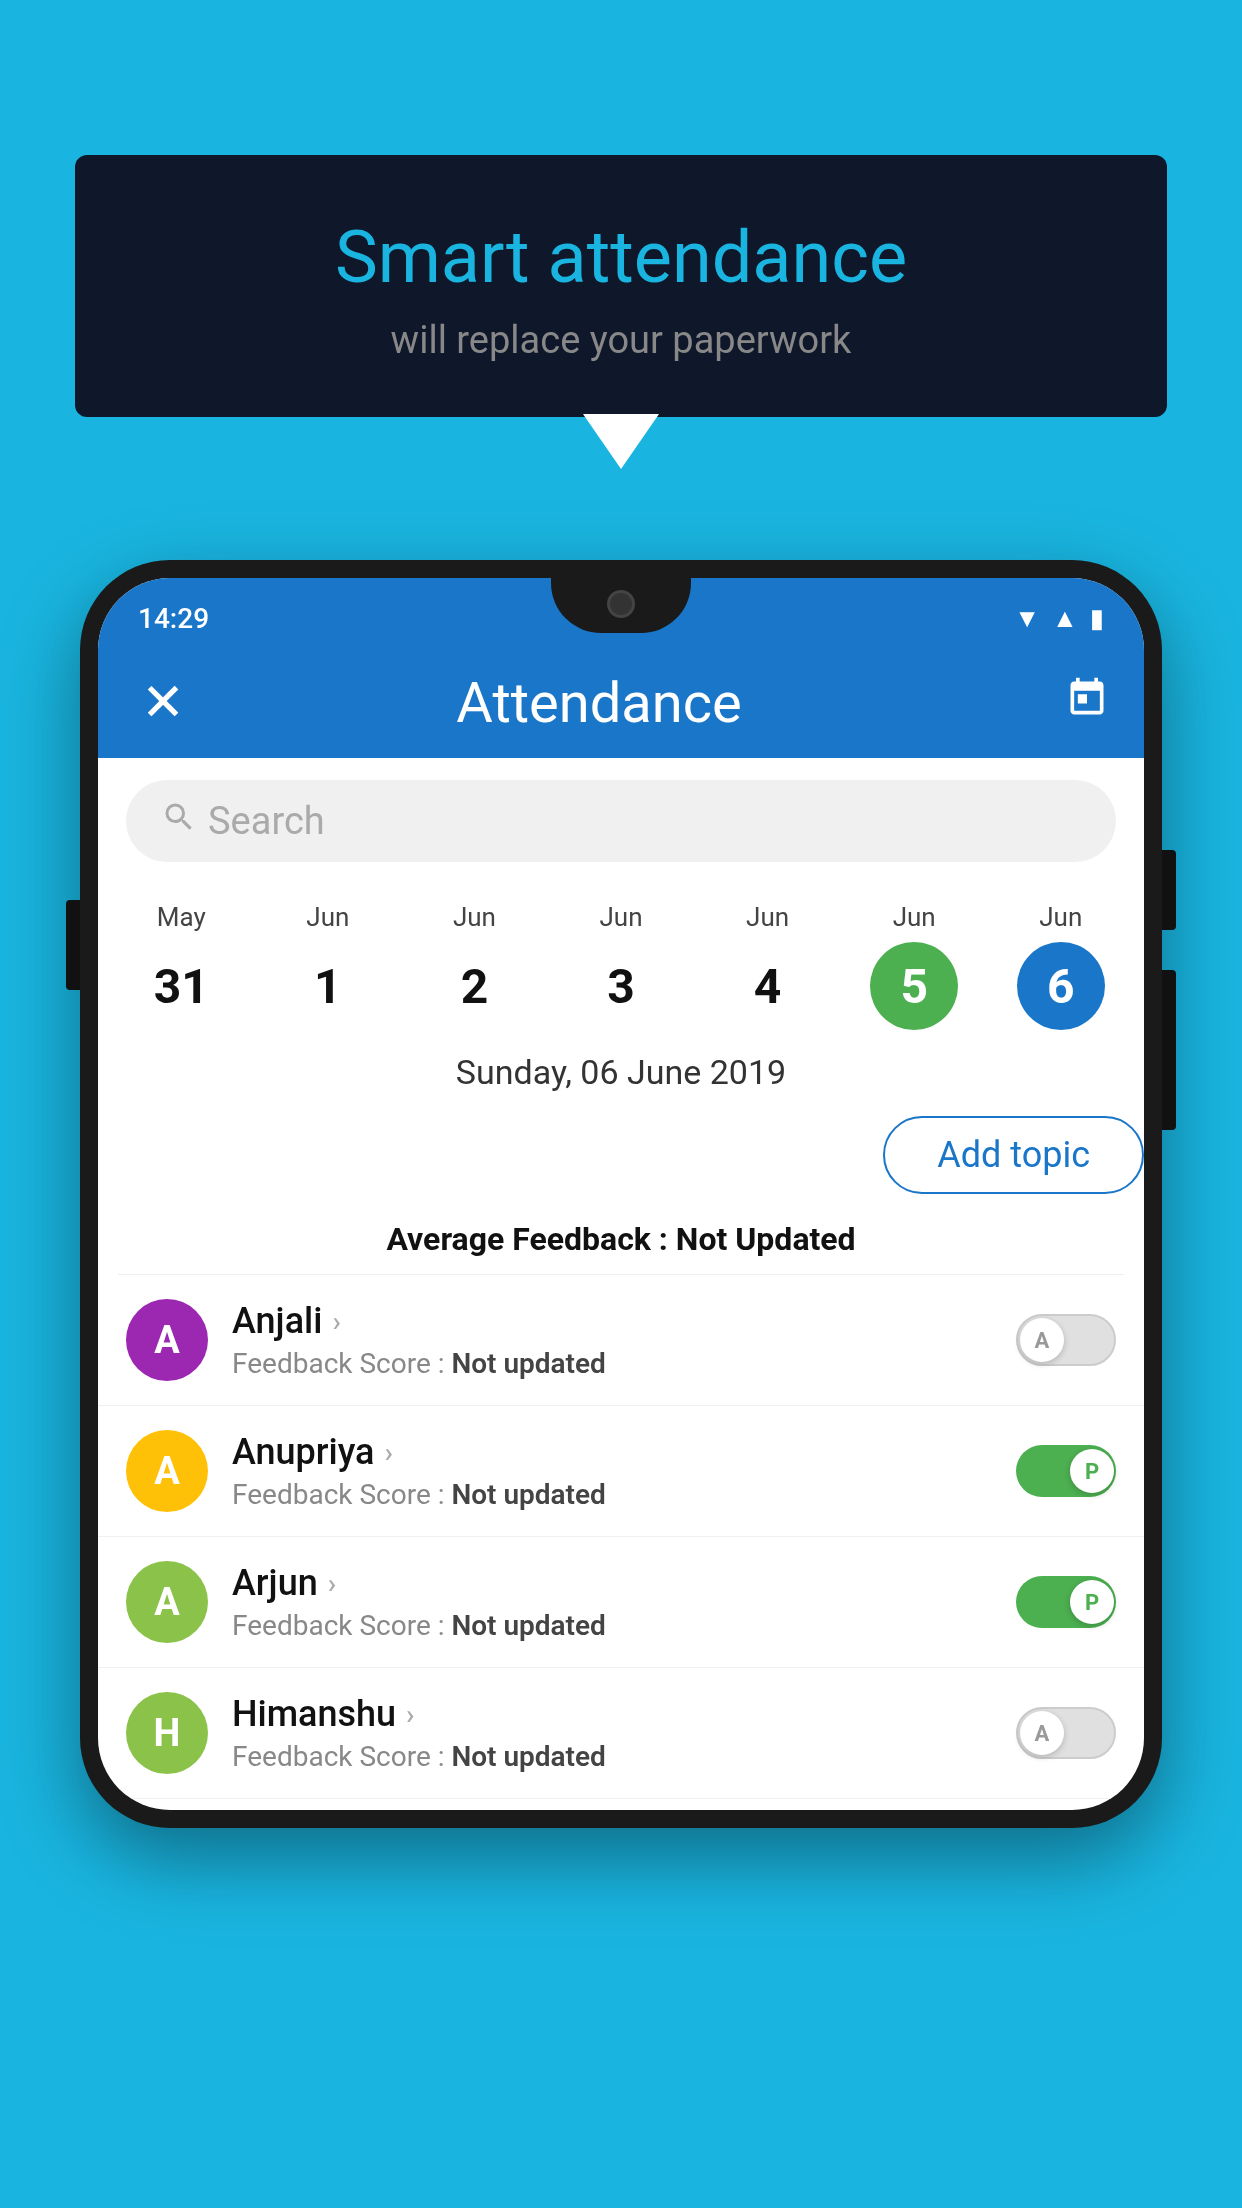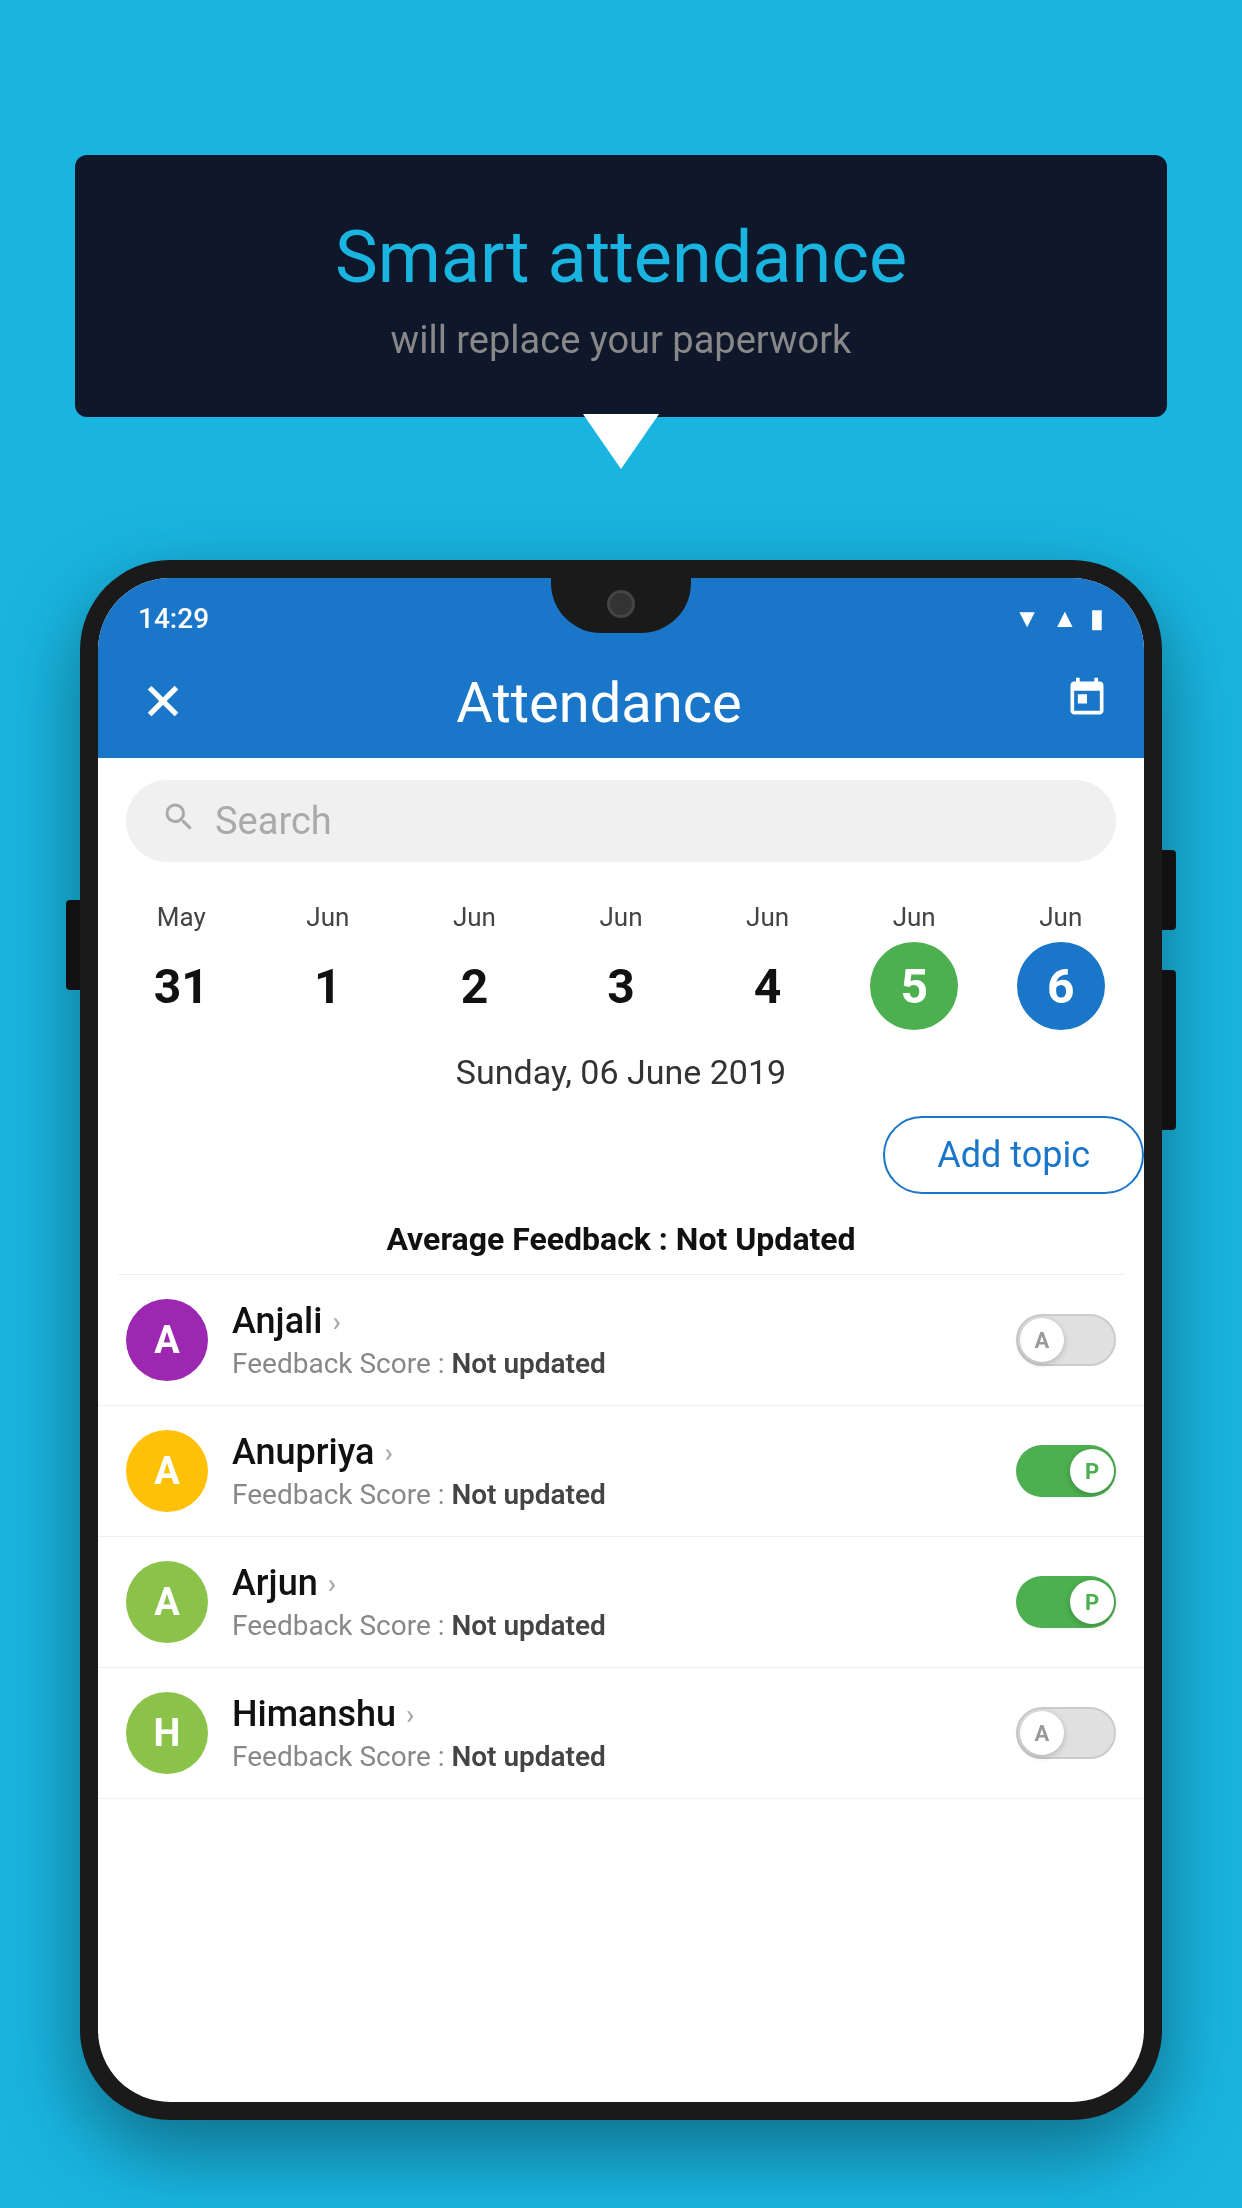--- a/index.html
+++ b/index.html
@@ -63,21 +63,21 @@
       right: 80px;
       bottom: 0;
     }
 
     .phone-frame {
       background: #1a1a1a;
       border-radius: 90px;
       padding: 18px;
       position: relative;
       width: 100%;
-      height: 1560px;
+      height: 1268px;
       box-shadow: 0 30px 80px rgba(0,0,0,0.4);
     }
 
     .phone-inner {
       background: white;
       border-radius: 72px;
       overflow: hidden;
       height: 100%;
       position: relative;
     }
@@ -175,21 +175,21 @@
       background: white;
     }
 
     .search-bar {
       background: #f0f0f0;
       border-radius: 50px;
       height: 82px;
       display: flex;
       align-items: center;
       padding: 0 35px;
-      gap: 18px;
+      gap: 11px;
     }
 
     .search-icon {
       color: #aaa;
       font-size: 38px;
     }
 
     .search-text {
       color: #aaa;
       font-size: 38px;

